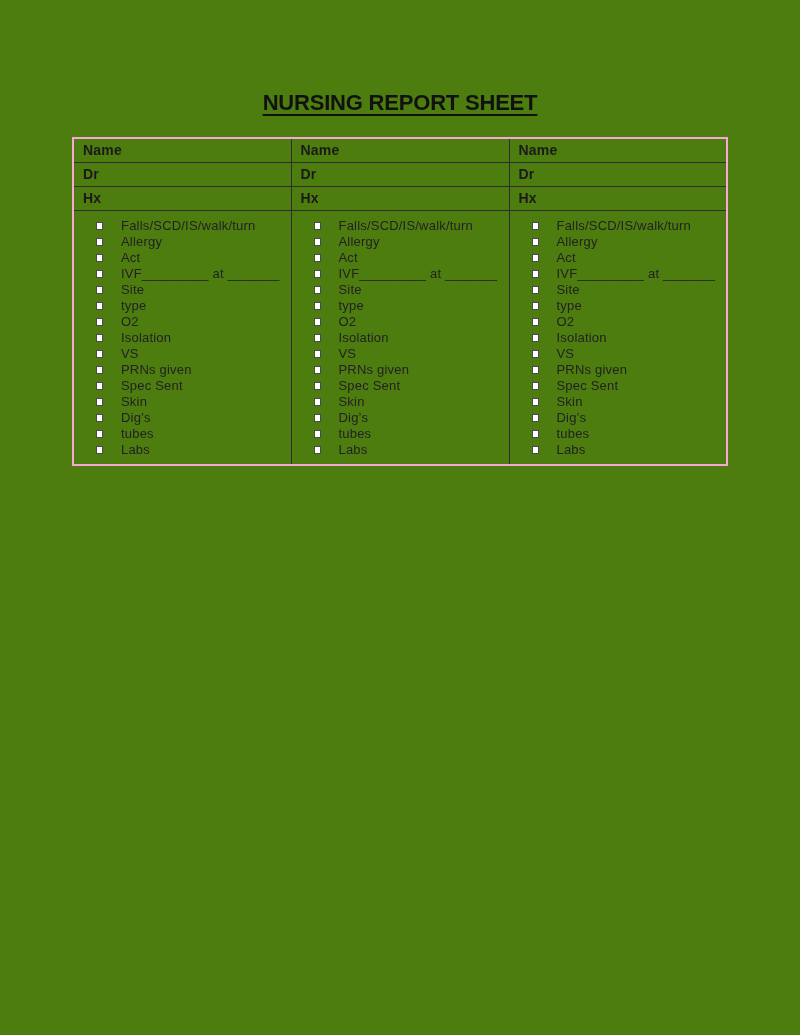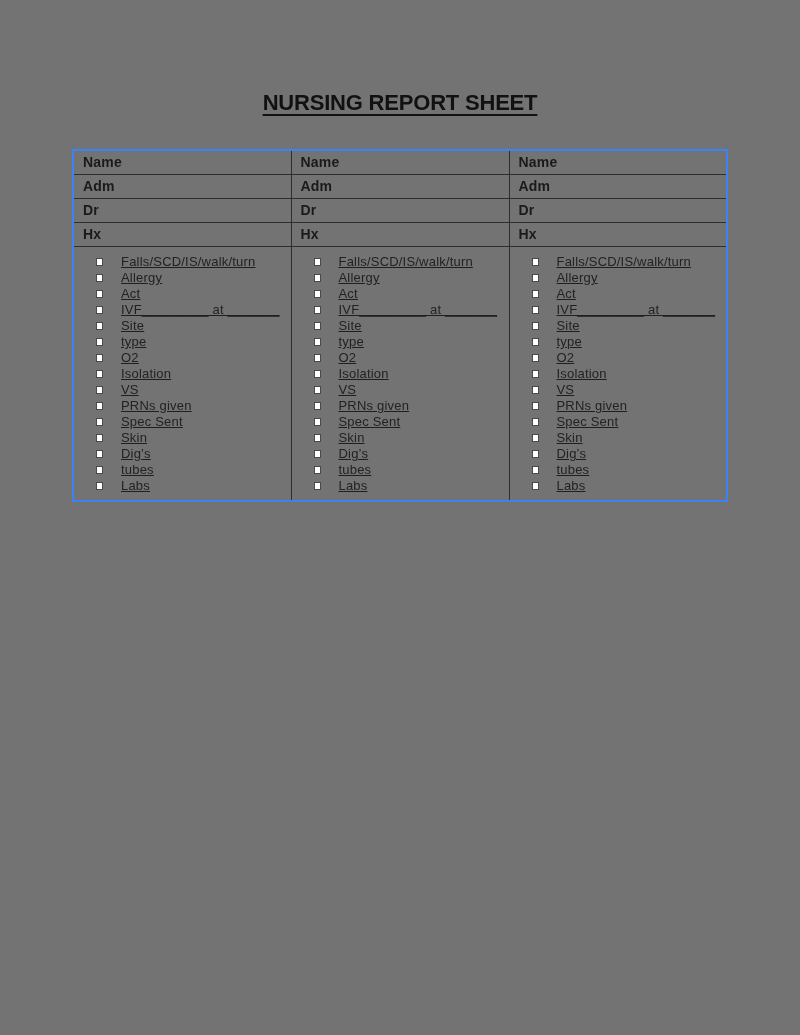--- a/index.html
+++ b/index.html
@@ -1,20 +1,20 @@
 <!DOCTYPE html>
 <html><head>
 <meta charset="utf-8">
 <style>
   * { box-sizing: border-box; }
   html, body { margin: 0; padding: 0; background: #ffffff; }
   .page {
     width: 800px;
     height: 1035px;
-    background: #737373;
+    background: #4d7c0f;
     font-family: "Liberation Sans", sans-serif;
     color: #1f1f1f;
     position: relative;
     overflow: hidden;
   }
   .title {
     margin: 0;
     padding-top: 90px;
     text-align: center;
     font-size: 22px;
@@ -22,41 +22,40 @@
     letter-spacing: -0.2px;
     color: #111111;
     text-decoration: underline;
     text-decoration-thickness: 2px;
     text-underline-offset: 4px;
   }
   table.report {
     border-collapse: collapse;
     table-layout: fixed;
     width: 656px;
-    margin: 33px 0 0 72px;
-    border: 2px solid #3b82f6;
+    margin: 21px 0 0 72px;
+    border: 2px solid #f9a8d4;
   }
   table.report td {
     border: 1px solid #2e2e2e;
   }
   td.field {
     height: 24px;
     font-weight: bold;
     font-size: 14px;
     letter-spacing: 0.2px;
     padding: 0 0 0 9px;
     color: #1a1a1a;
     white-space: nowrap;
     overflow: hidden;
   }
   td.checks {
     height: 255px;
     vertical-align: top;
     padding: 7px 4px 0 22px;
-    text-decoration: underline;
   }
   .item {
     display: flex;
     align-items: center;
     height: 16px;
     white-space: nowrap;
     overflow: hidden;
   }
   .box {
     flex: 0 0 auto;
@@ -80,25 +79,20 @@
   <h1 class="title">NURSING REPORT SHEET</h1>
 
   <table class="report">
     <tbody>
       <tr>
         <td class="field">Name</td>
         <td class="field">Name</td>
         <td class="field">Name</td>
       </tr>
       <tr>
-        <td class="field">Adm</td>
-        <td class="field">Adm</td>
-        <td class="field">Adm</td>
-      </tr>
-      <tr>
         <td class="field">Dr</td>
         <td class="field">Dr</td>
         <td class="field">Dr</td>
       </tr>
       <tr>
         <td class="field">Hx</td>
         <td class="field">Hx</td>
         <td class="field">Hx</td>
       </tr>
       <tr>

